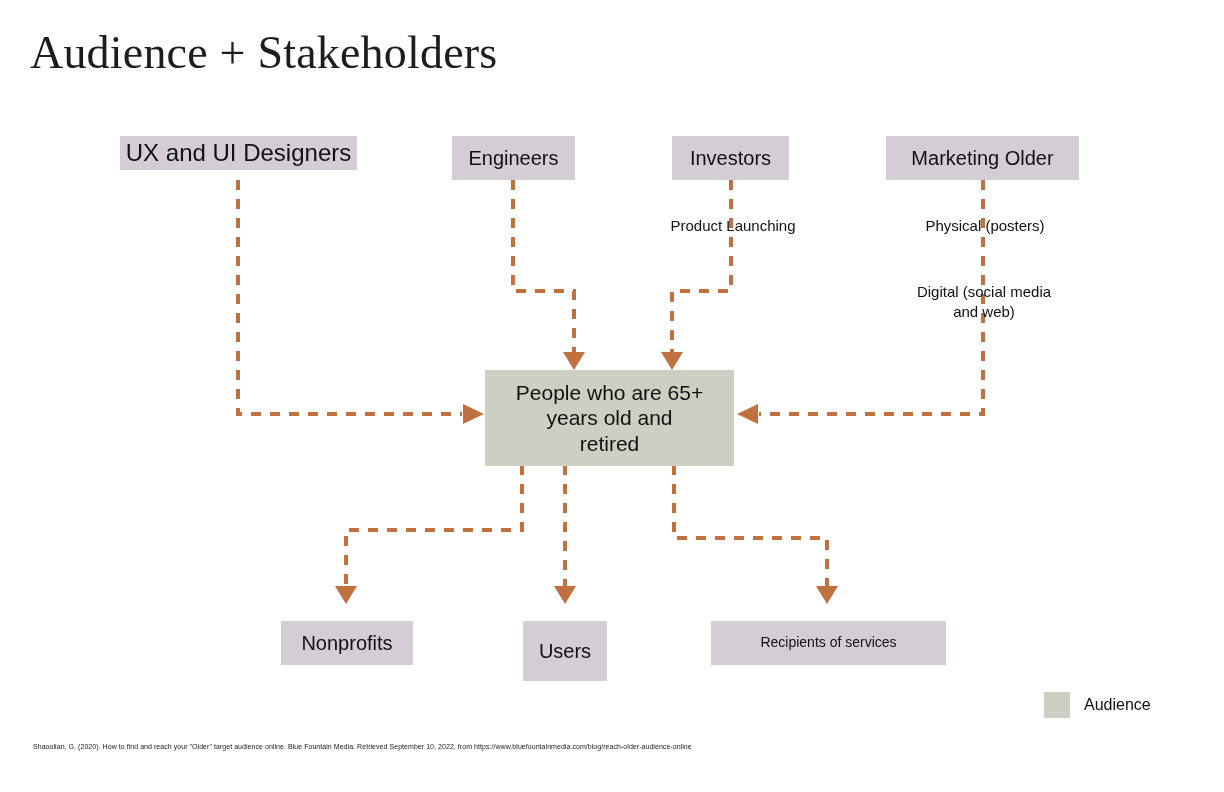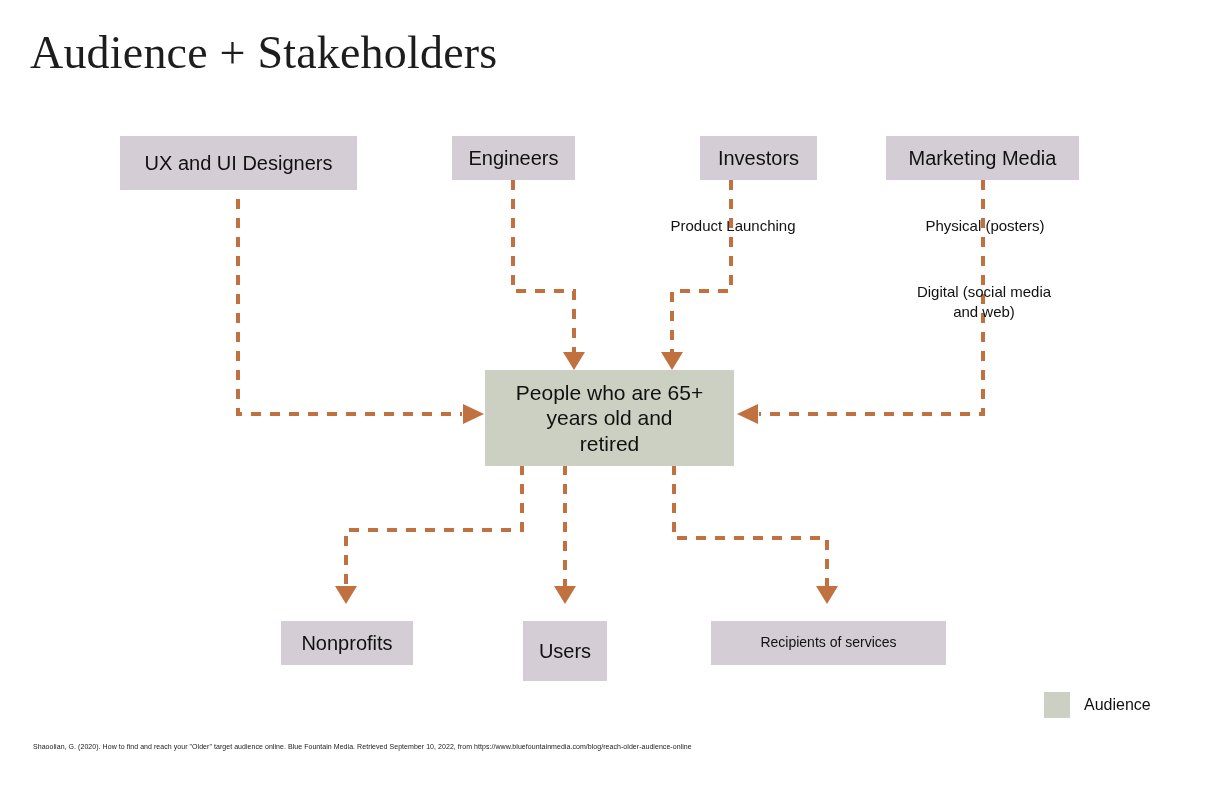--- a/index.html
+++ b/index.html
@@ -147,34 +147,34 @@
       <polygon points="463,404 484,414 463,424"></polygon>
       <polygon points="758,404 737,414 758,424"></polygon>
       <polygon points="563,352 585,352 574,370"></polygon>
       <polygon points="661,352 683,352 672,370"></polygon>
       <polygon points="335,586 357,586 346,604"></polygon>
       <polygon points="554,586 576,586 565,604"></polygon>
       <polygon points="816,586 838,586 827,604"></polygon>
     </g>
   </svg>
 
-  <div class="node stakeholder" style="left:120px; top:136px; width:237px; height:54px; font-size:20px;">
+  <div class="node stakeholder" style="left:120px; top:136px; width:237px; height:34px; font-size:24px;">
     <span class="node-label">UX and UI Designers</span>
   </div>
 
   <div class="node stakeholder" style="left:452px; top:136px; width:123px; height:44px; font-size:20px;">
     <span class="node-label">Engineers</span>
   </div>
 
-  <div class="node stakeholder" style="left:672px; top:136px; width:117px; height:44px; font-size:20px;margin-left:28px;">
+  <div class="node stakeholder" style="left:672px; top:136px; width:117px; height:44px; font-size:20px;">
     <span class="node-label">Investors</span>
   </div>
 
   <div class="node stakeholder" style="left:886px; top:136px; width:193px; height:44px; font-size:20px;">
-    <span class="node-label">Marketing Media</span>
+    <span class="node-label">Marketing Older</span>
   </div>
 
   <div class="node audience" style="left:485px; top:370px; width:249px; height:96px; font-size:21px; padding:0 30px;">
     <span class="node-label">People who are 65+ years old and retired</span>
   </div>
 
   <div class="node stakeholder" style="left:281px; top:621px; width:132px; height:44px; font-size:20px;">
     <span class="node-label">Nonprofits</span>
   </div>
 

